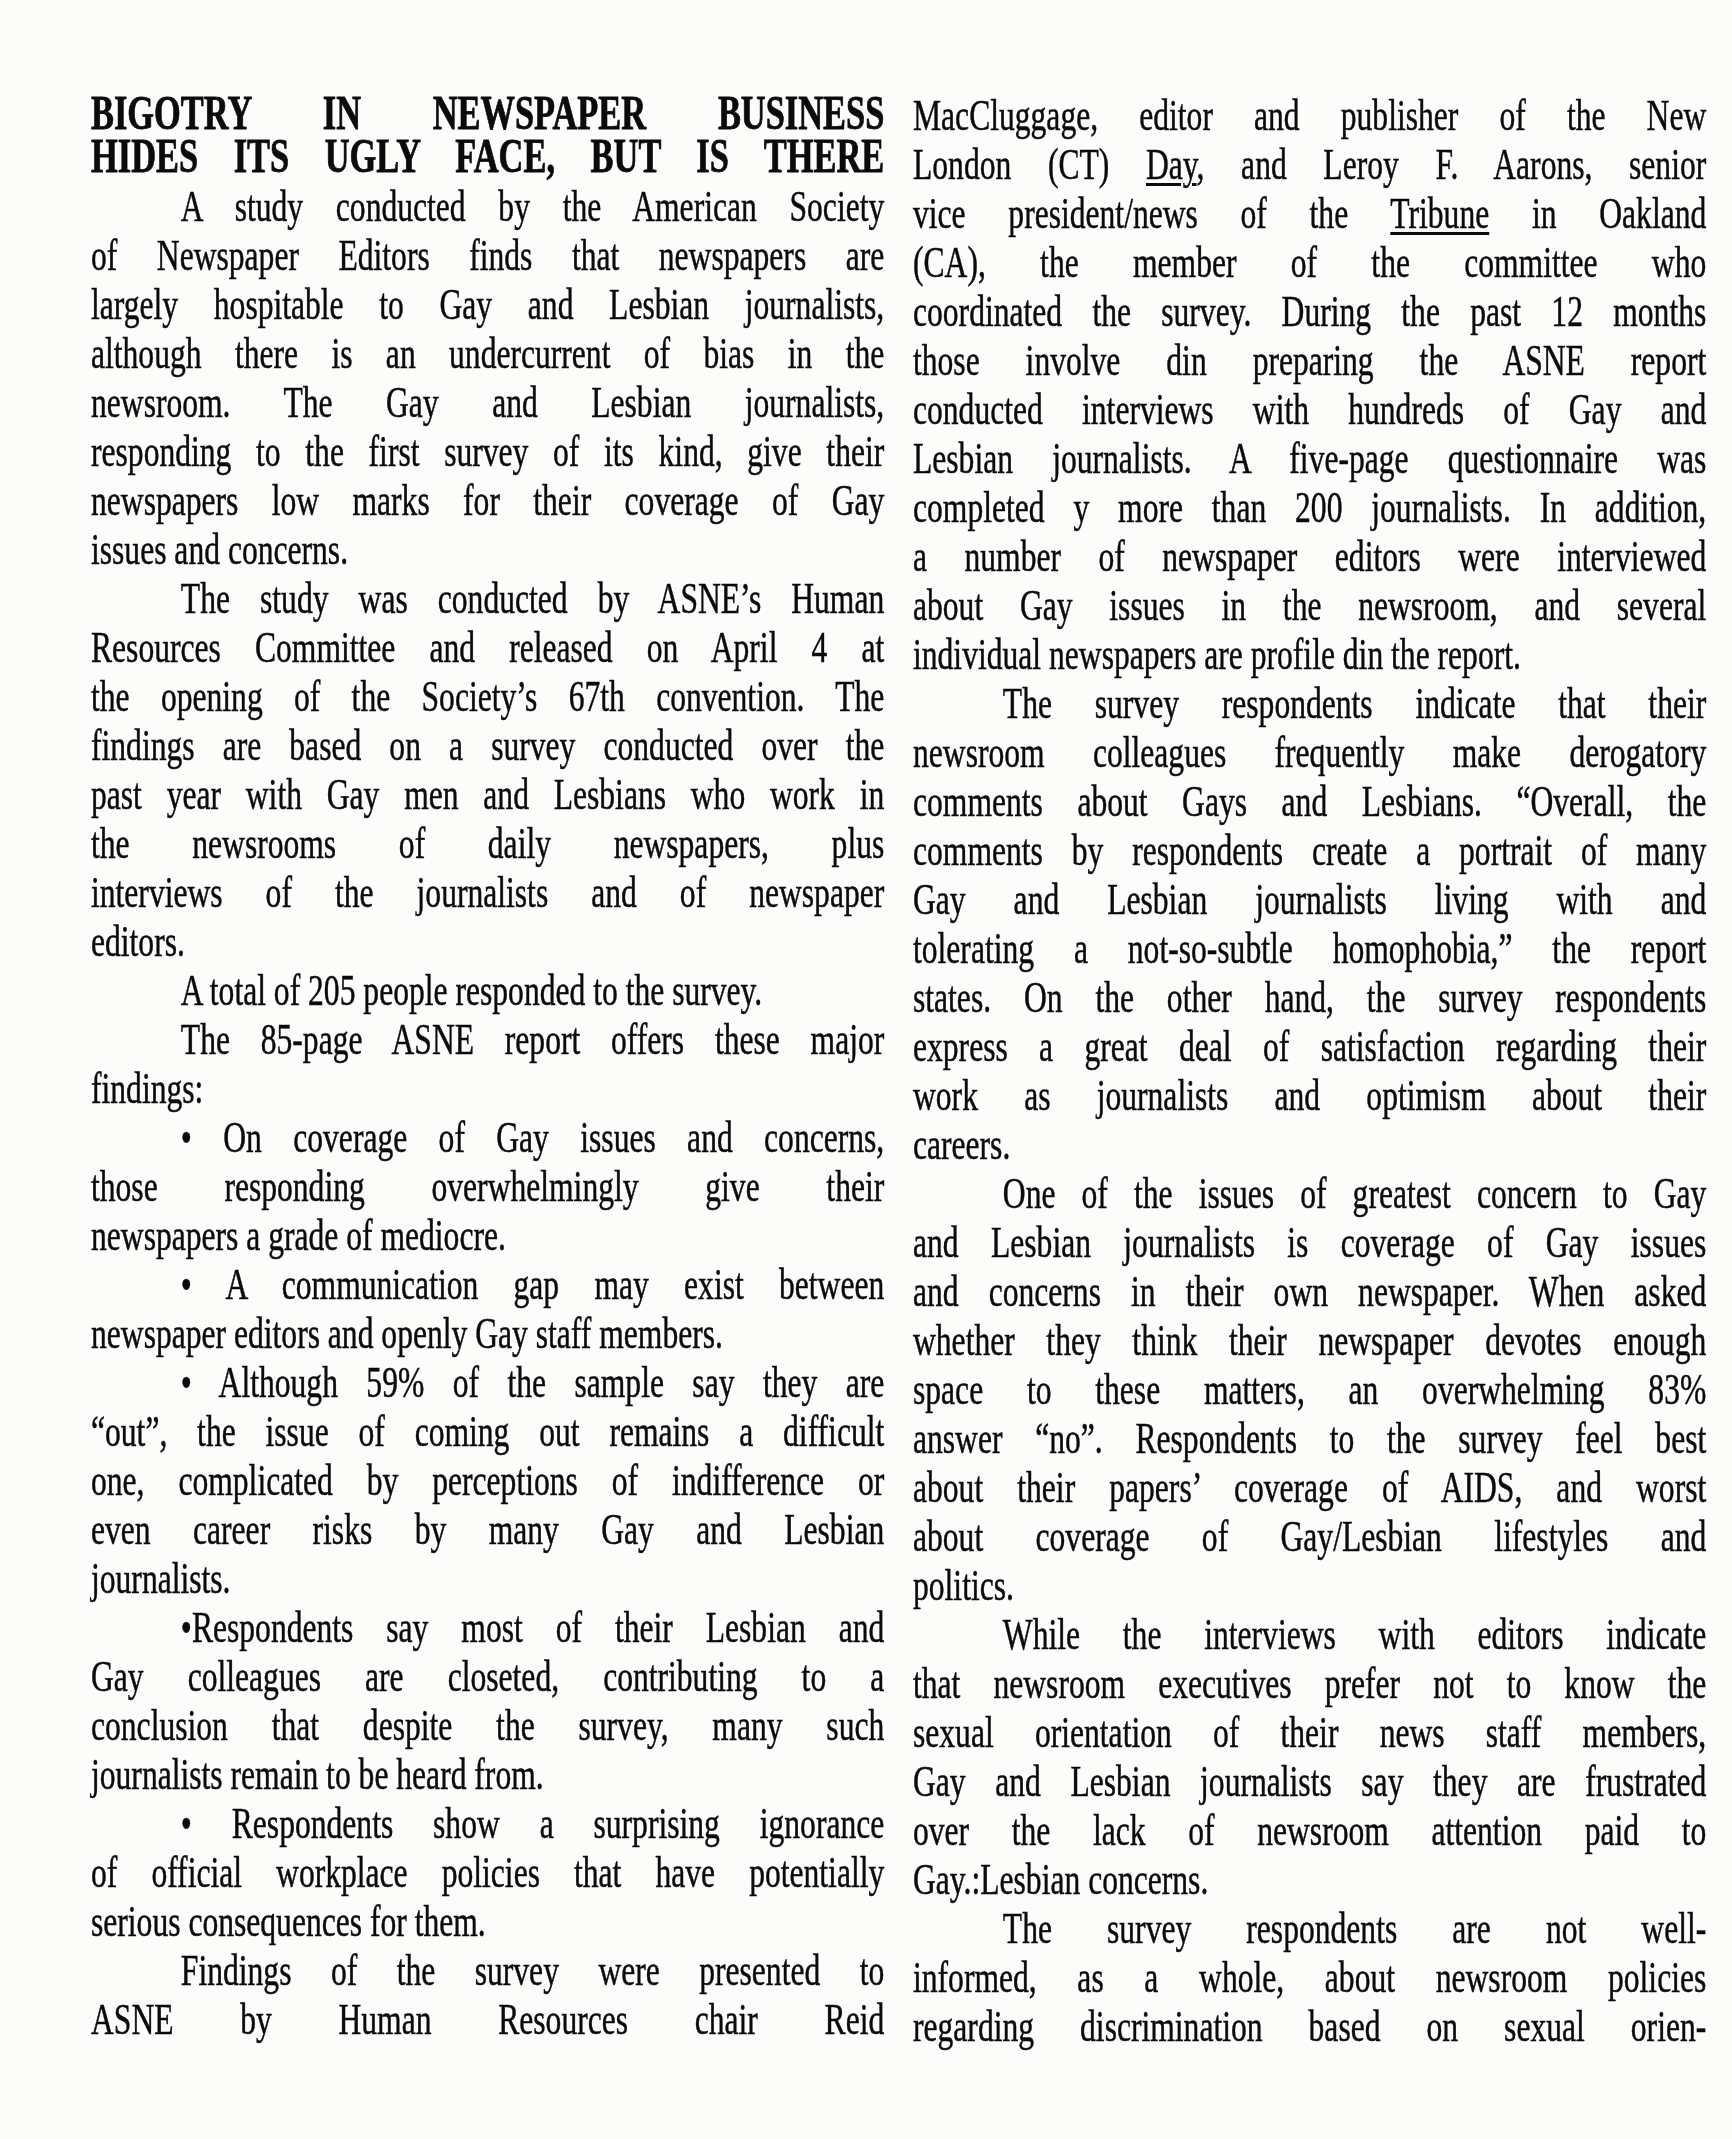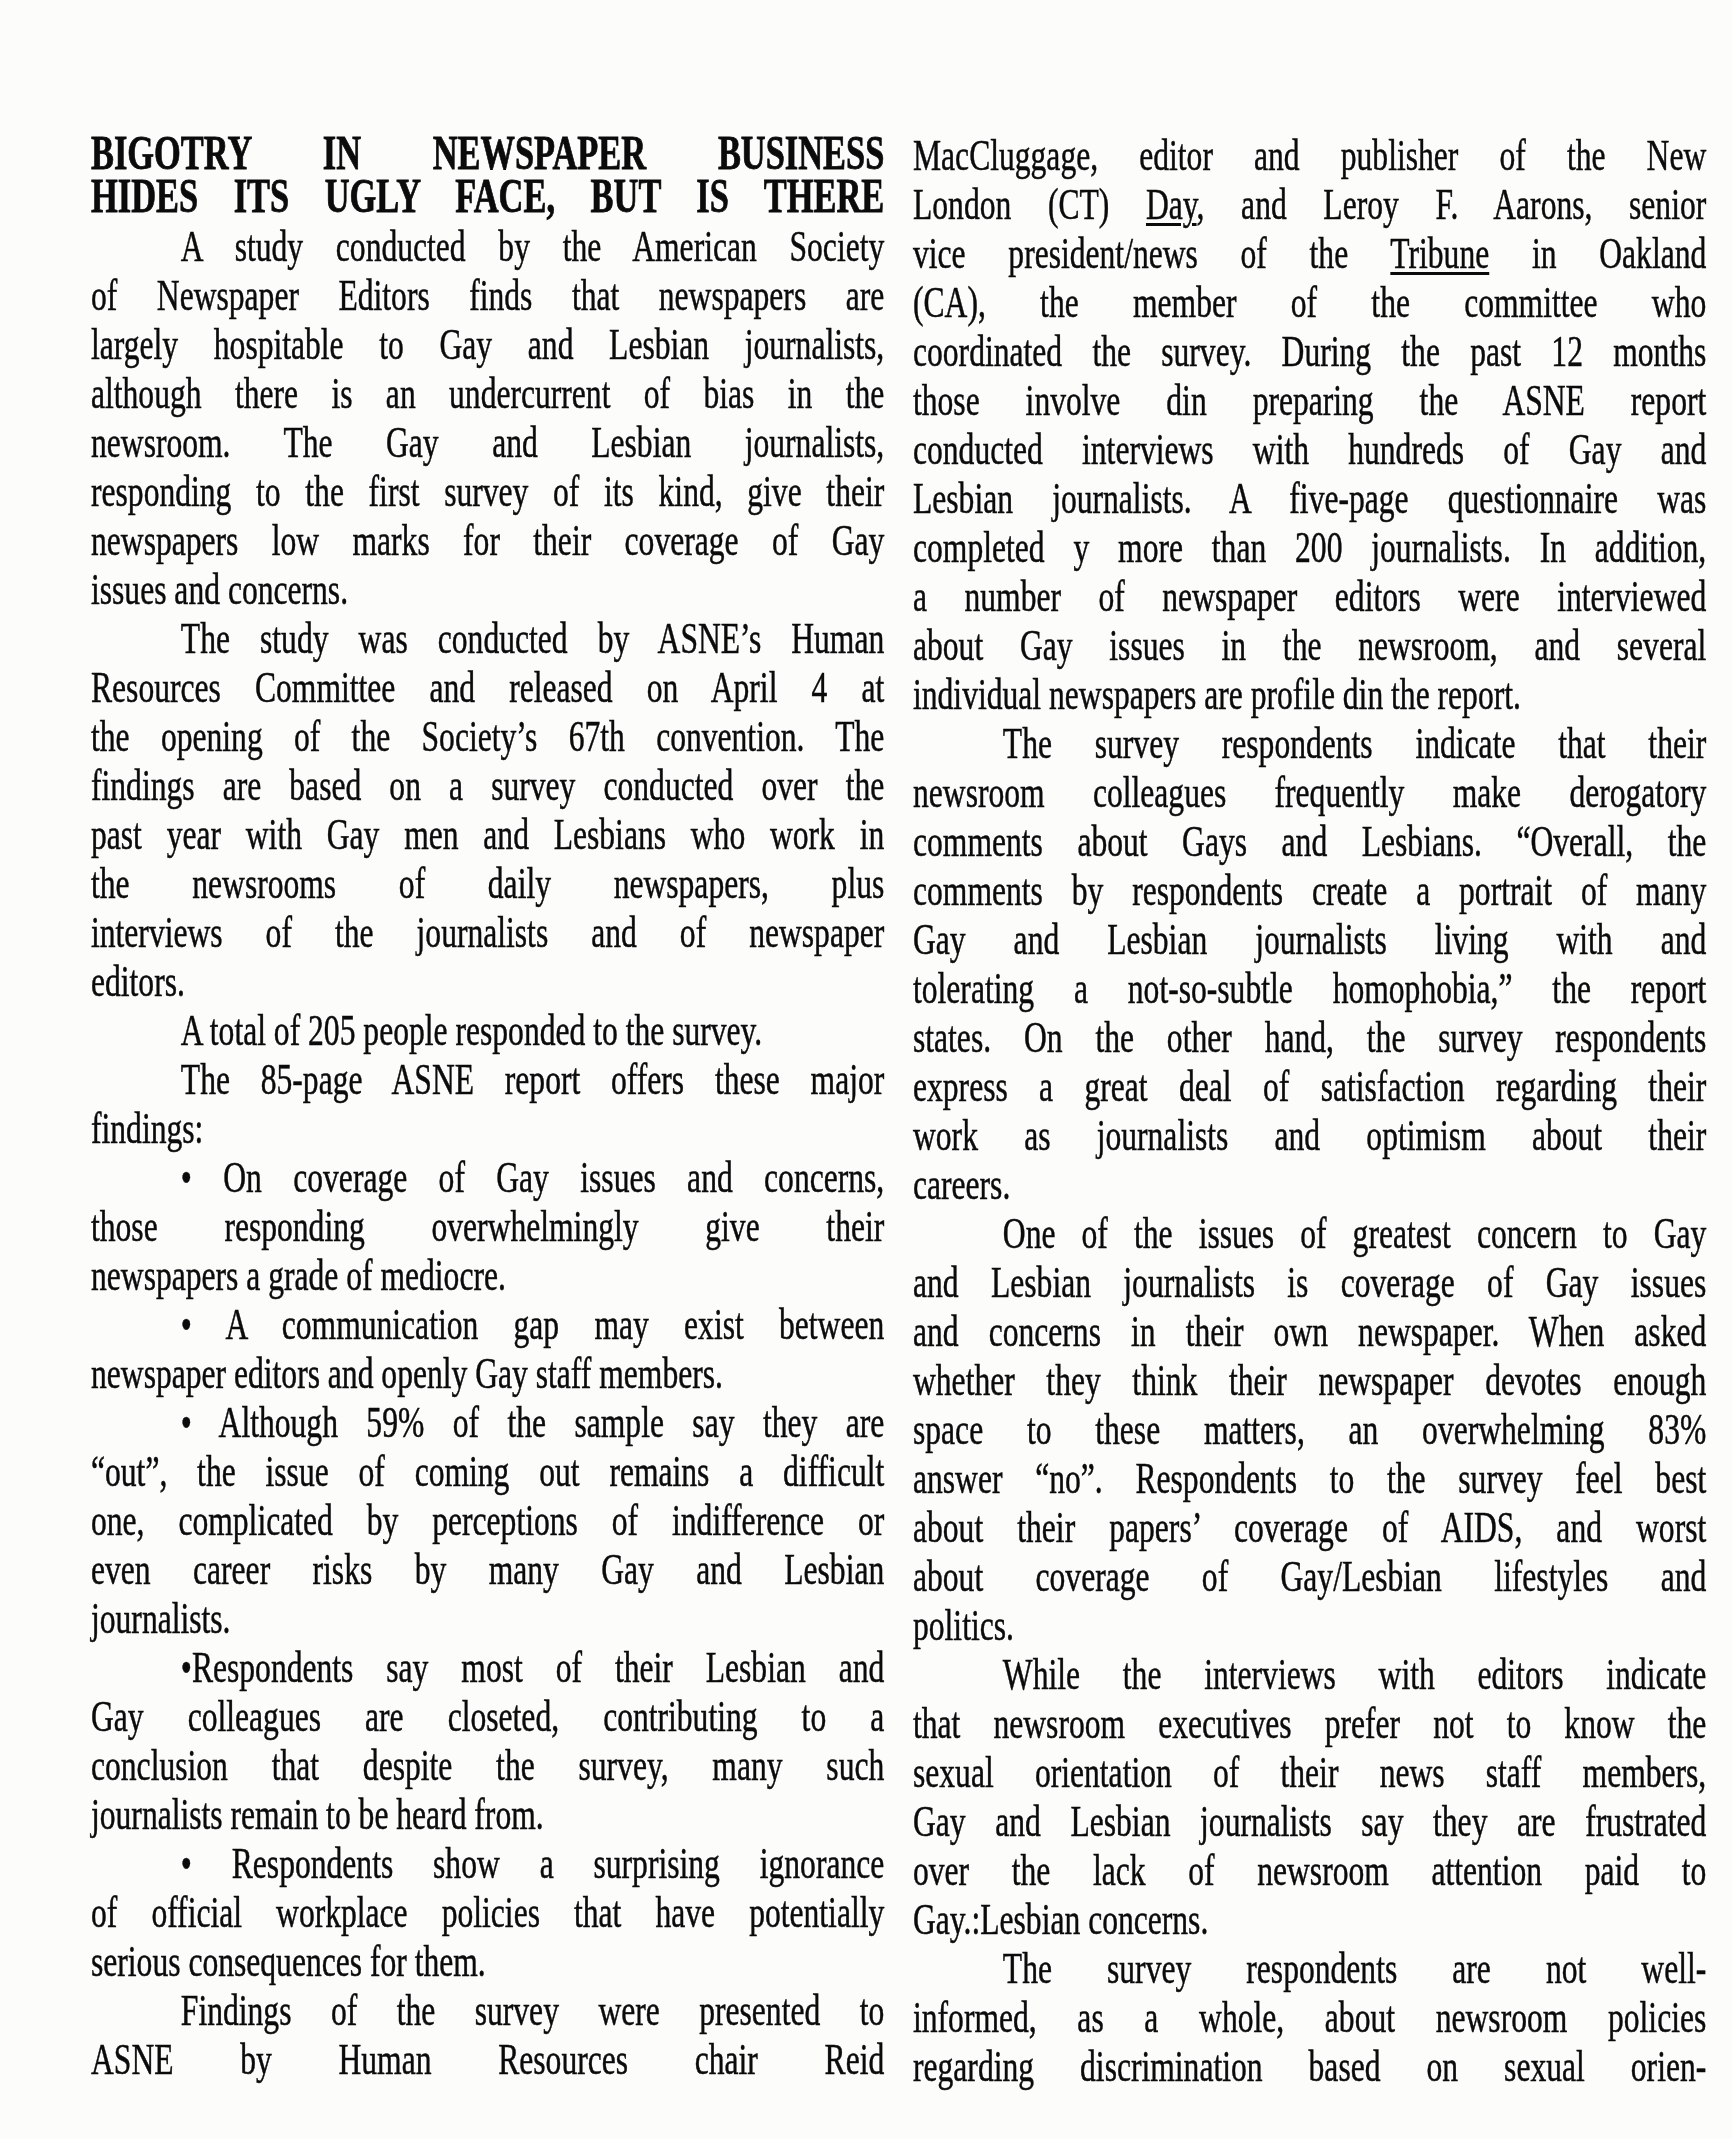--- a/index.html
+++ b/index.html
@@ -15,21 +15,20 @@
   .page {
     position: relative;
     width: 1732px; height: 2140px;
     background: #fcfcfb;
   }
   .columns {
     position: absolute;
     left: 91px; top: 91px;
     display: flex;
     gap: 28.5px;
-    margin-top: 40px;
   }
   .col { width: 793px; }
   .col-inner {
     width: 1130px;
     transform: scaleX(0.702);
     transform-origin: 0 0;
     font-size: 45px;
     line-height: 49px;
     -webkit-text-stroke: 0.5px #0b0b0b;
   }

